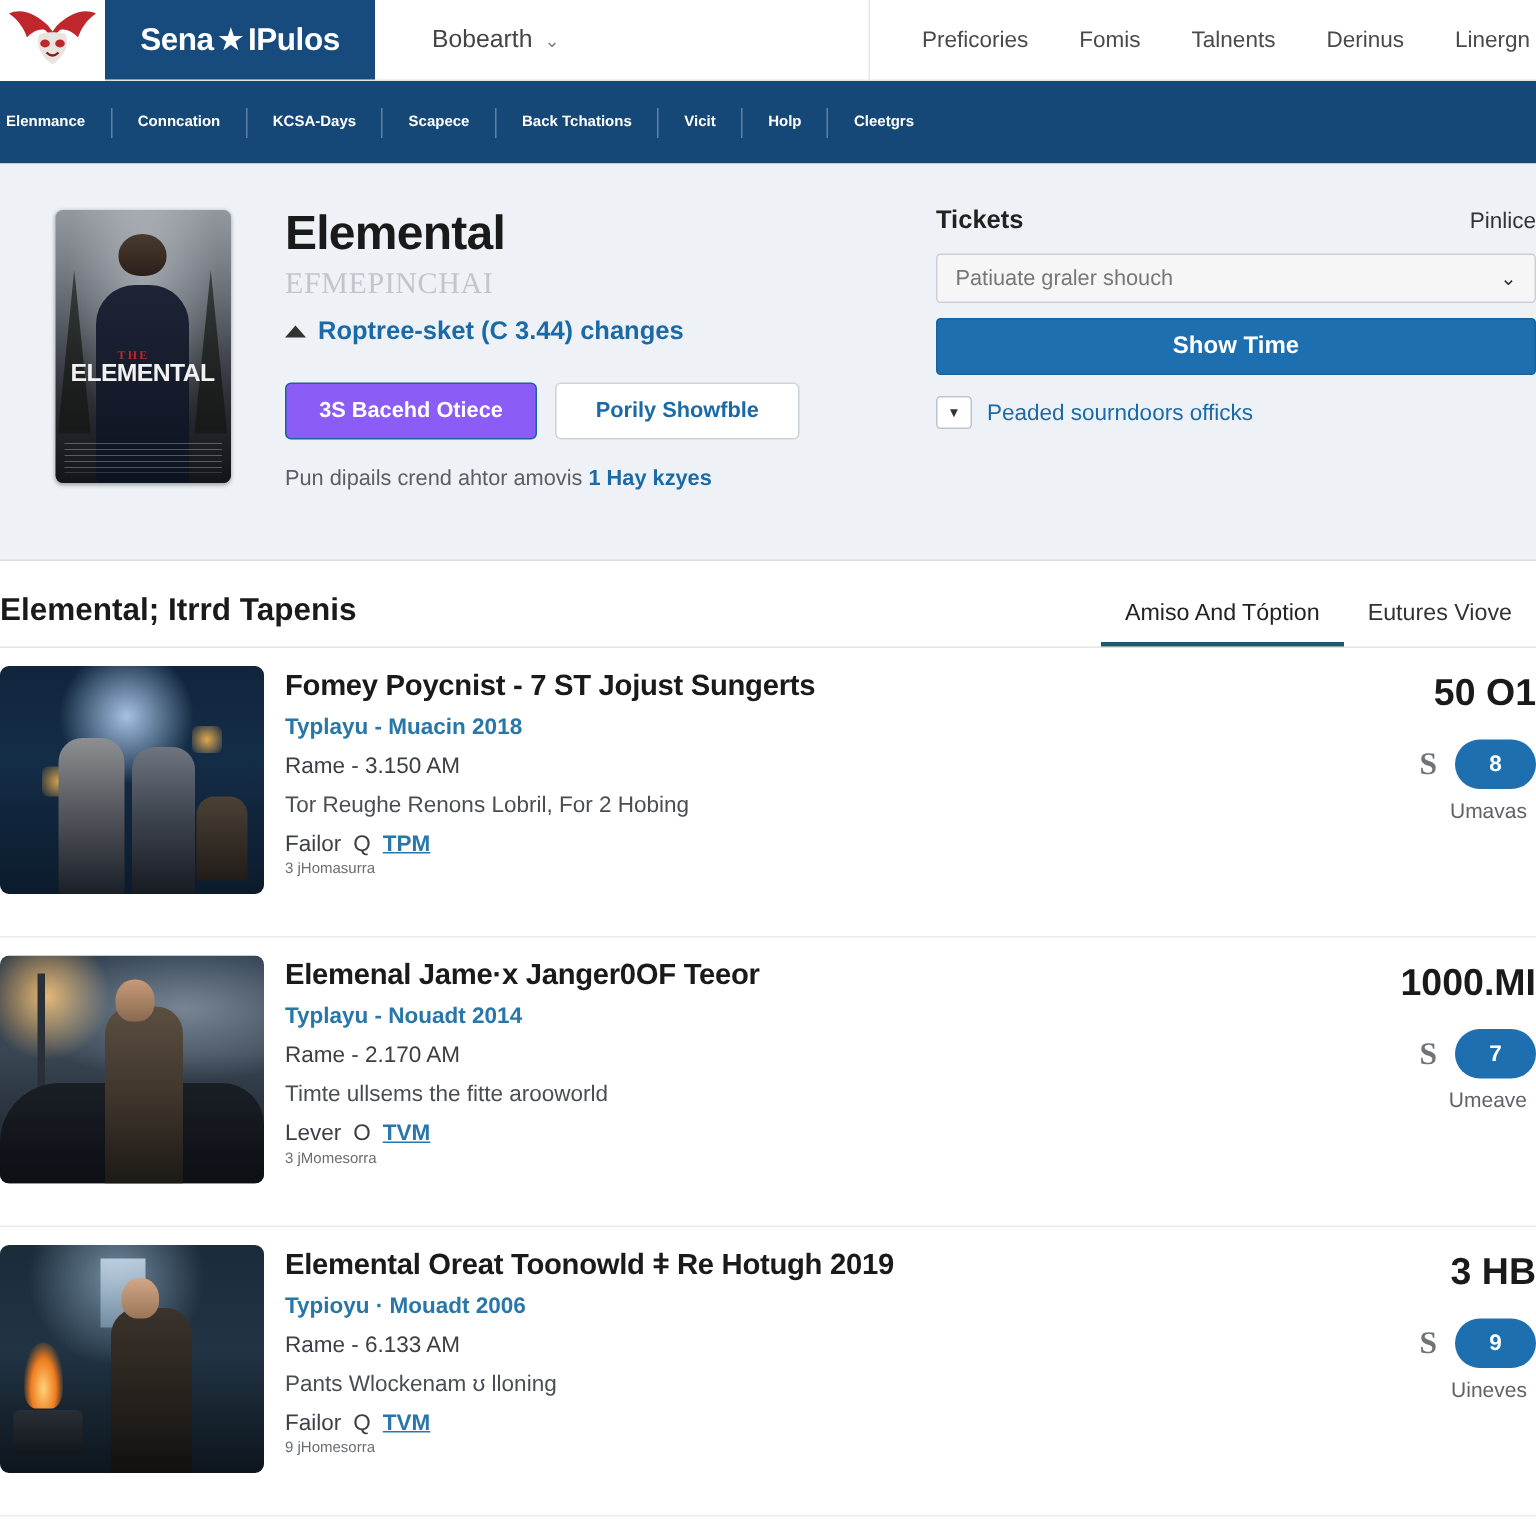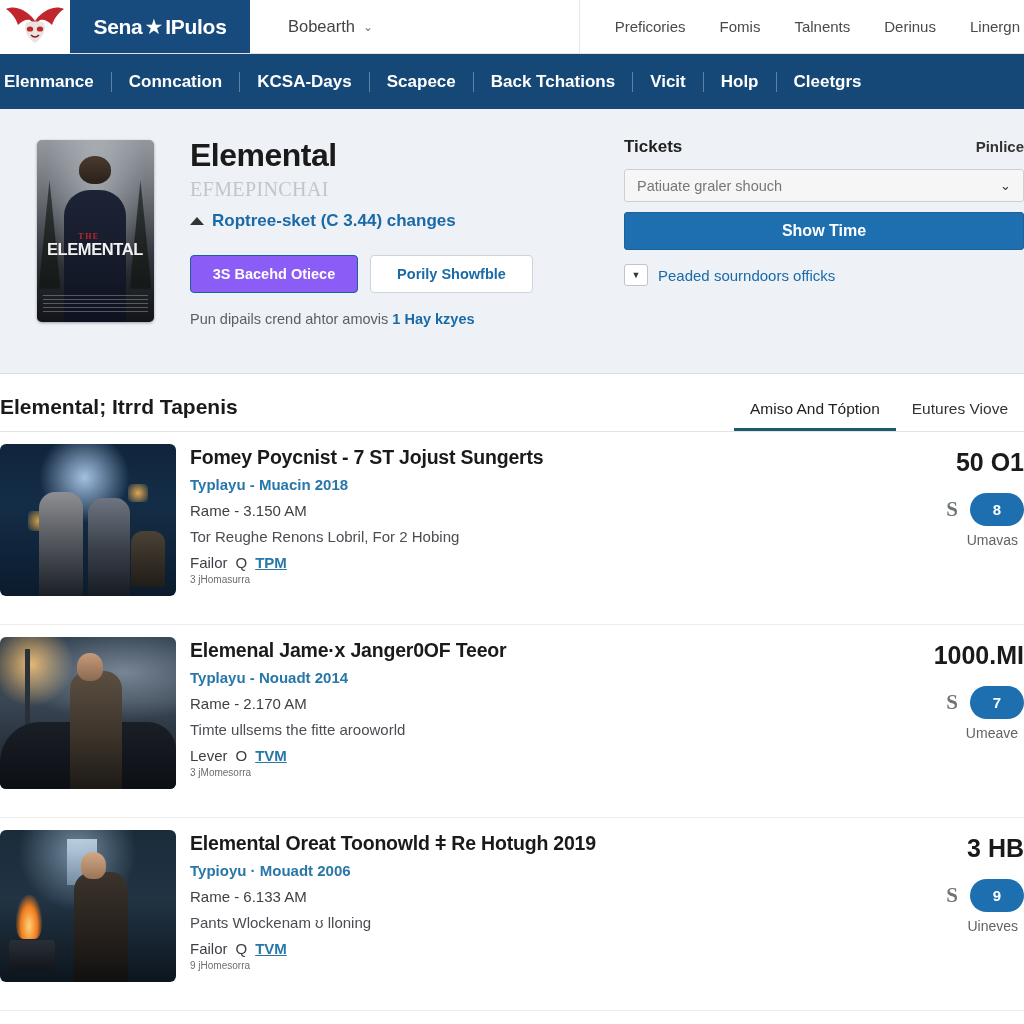--- a/index.html
+++ b/index.html
@@ -55,21 +55,21 @@
   }
 
   
   .mainnav {
     height: 55px;
     background: #154876;
     display: flex; align-items: center;
     padding-left: 0px;
   }
   .mainnav .nav-item {
-    color: #ffffff; font-size: 17px; font-weight: bold;
+    color: #ffffff; font-size: 10px; font-weight: bold;
     padding: 0 17px;
     border-right: 1px solid rgba(255,255,255,.32);
     line-height: 20px;
     white-space: nowrap;
   }
   .mainnav .nav-item:first-child { padding-left: 4px; }
   .mainnav .nav-item:last-child { border-right: none; }
 
   
   .hero {
@@ -166,21 +166,21 @@
   .hero-note a { color: #1a6aa8; font-weight: bold; text-decoration: none; }
 
   .hero-side {
     flex: 0 0 400px; padding: 8px 0 0 0; position: relative;
   }
   .side-head-row {
     display: flex; align-items: baseline; justify-content: space-between;
     padding-right: 0;
   }
   .side-title { font-size: 17px; font-weight: bold; color: #222; }
-  .side-right-label { font-size: 15px; font-weight: bold; color: #333; white-space: nowrap; }
+  .side-right-label { font-size: 15px; font-weight: normal; color: #333; white-space: nowrap; }
   .select-box {
     margin-top: 12px; height: 33px; background: #f6f6f6;
     border: 1px solid #ccd0d6; border-radius: 3px;
     display: flex; align-items: center; justify-content: space-between;
     padding: 0 12px; font-size: 14.5px; color: #777;
     width: 400px;
   }
   .select-box .chev { color: #333; font-size: 13px; }
   .btn-showtime {
     margin-top: 10px; height: 38px; background: #1d6fb0; color: #fff;

